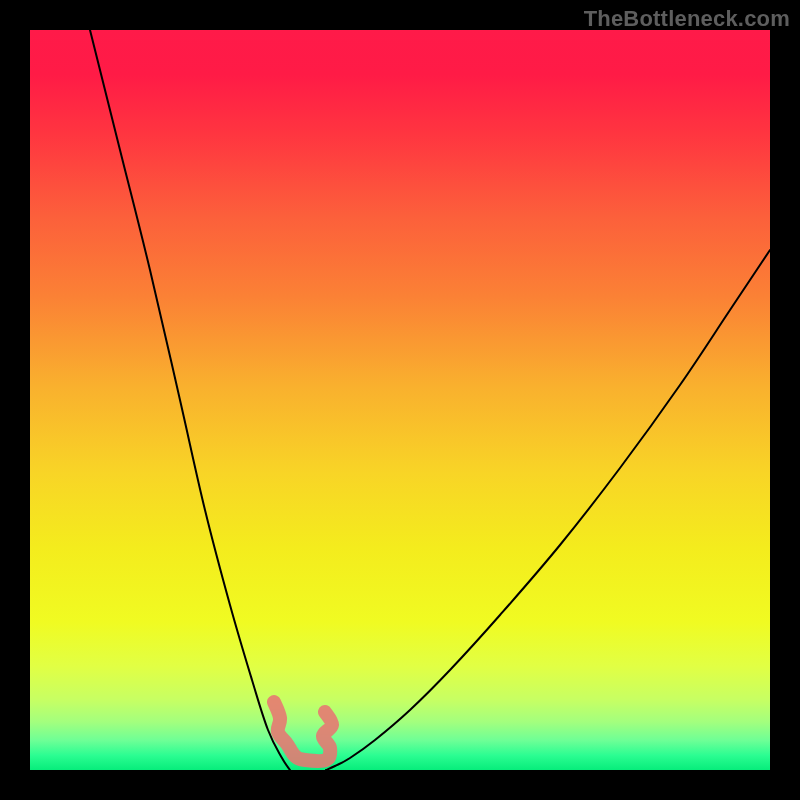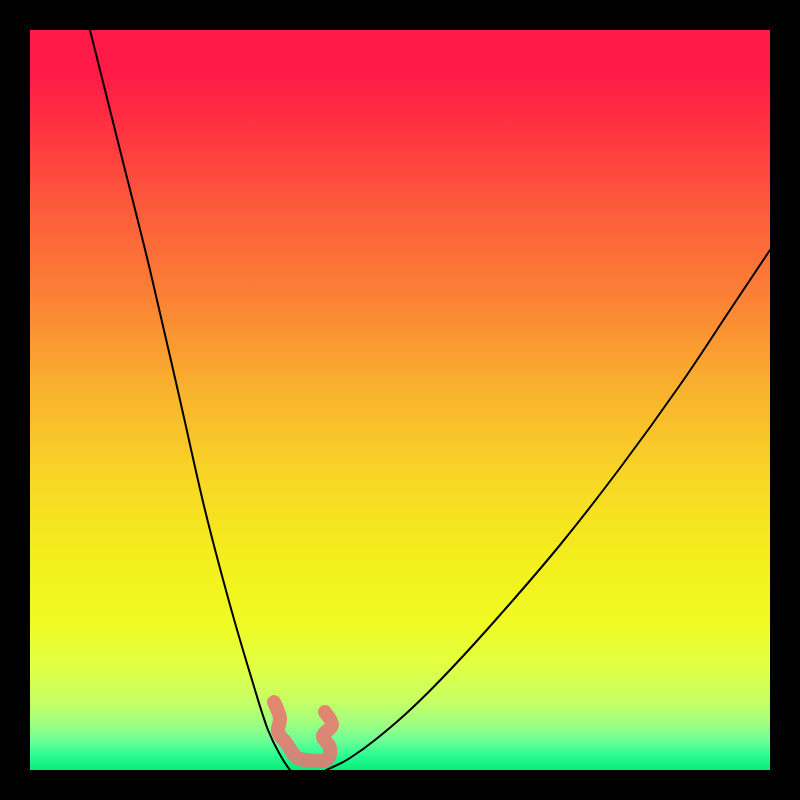--- a/index.html
+++ b/index.html
@@ -77,13 +77,14 @@
             <stop offset="100.00%" stop-color="#07ed7b"></stop>
           </linearGradient>
       </defs>
       <rect x="0" y="0" width="740" height="740" fill="url(#bg-grad)"></rect>
 
       <path id="left-curve" class="curve" d="M 60 0 C 65.4 21.599999999999998, 79.2 76.80000000000001, 90 120 C 100.8 163.2, 109.2 195, 120 240 C 130.8 285, 140.1 326.8, 150 370 C 159.9 413.2, 166 443.1, 175 480 C 184 516.9, 191.54 544.4, 200 575 C 208.46 605.6, 215.16 627.5, 222 650 C 228.84 672.5, 232.6 685.96, 238 700 C 243.4 714.04, 248.04 720.8, 252 728 C 255.96 735.2, 258.56 737.84, 260 740"></path>
       <path id="right-curve" class="curve" d="M 740 220 C 732.8 230.8, 716.2 255.7, 700 280 C 683.8 304.3, 669.8 326.56, 650 355 C 630.2 383.44, 611.6 409.2, 590 438 C 568.4 466.8, 551.6 488.54, 530 515 C 508.4 541.46, 489.8 562.5, 470 585 C 450.2 607.5, 436.2 622.9, 420 640 C 403.8 657.1, 393.5 667.4, 380 680 C 366.5 692.6, 355.8 701.36, 345 710 C 334.2 718.64, 327.2 723.32, 320 728 C 312.8 732.68, 309.32 733.84, 305 736 C 300.68 738.16, 297.62 739.28, 296 740"></path>
       <path id="squiggle" class="squiggle" d="M 244 672 C 245.08 674.88, 249.28 682.6, 250 688 C 250.72 693.4, 246.74 697.32, 248 702 C 249.26 706.68, 253.94 709.68, 257 714 C 260.06 718.32, 261.76 723.12, 265 726 C 268.24 728.88, 269.42 729.28, 275 730 C 280.58 730.72, 291.5 732.16, 296 730 C 300.5 727.84, 300.54 722.32, 300 718 C 299.46 713.68, 292.64 710.14, 293 706 C 293.36 701.86, 301.64 699.32, 302 695 C 302.36 690.68, 296.26 684.34, 295 682"></path>
     </svg>
   </div>
+  <div class="watermark">TheBottleneck.com</div>
 </div>
 
 </body></html>

